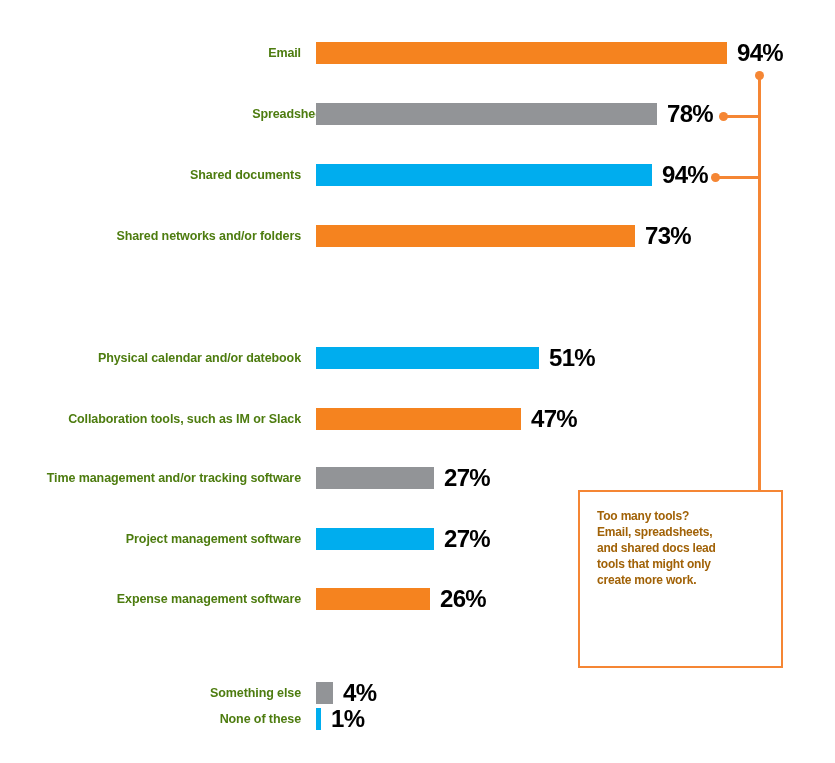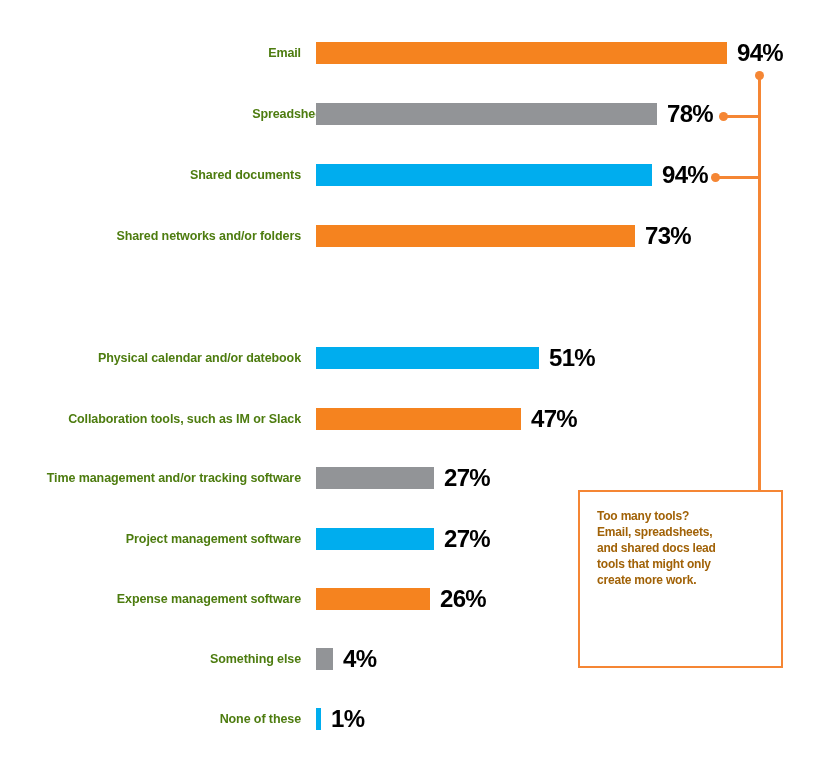--- a/index.html
+++ b/index.html
@@ -153,21 +153,21 @@
     <div class="bar" id="bar-8" style="width: 118px; background: rgb(0, 173, 238);"></div>
     <span class="bar-value" id="val-8" style="left: 444px;">27%</span>
   </div>
 
   <div class="bar-row" style="top:588px;">
     <span class="cat-label">Expense management software</span>
     <div class="bar" id="bar-9" style="width: 114px; background: rgb(245, 131, 31);"></div>
     <span class="bar-value" id="val-9" style="left: 440px;">26%</span>
   </div>
 
-  <div class="bar-row" style="top:648px;text-align:center;">
+  <div class="bar-row" style="top:682px;text-align:center;">
     <span class="cat-label">Something else</span>
     <div class="bar" id="bar-10" style="width: 17px; background: rgb(146, 148, 151);"></div>
     <span class="bar-value" id="val-10" style="left: 343px;">4%</span>
   </div>
 
   <div class="bar-row" style="top:708px;">
     <span class="cat-label">None of these</span>
     <div class="bar" id="bar-11" style="width: 5px; background: rgb(0, 173, 238);"></div>
     <span class="bar-value" id="val-11" style="left: 331px;">1%</span>
   </div>

